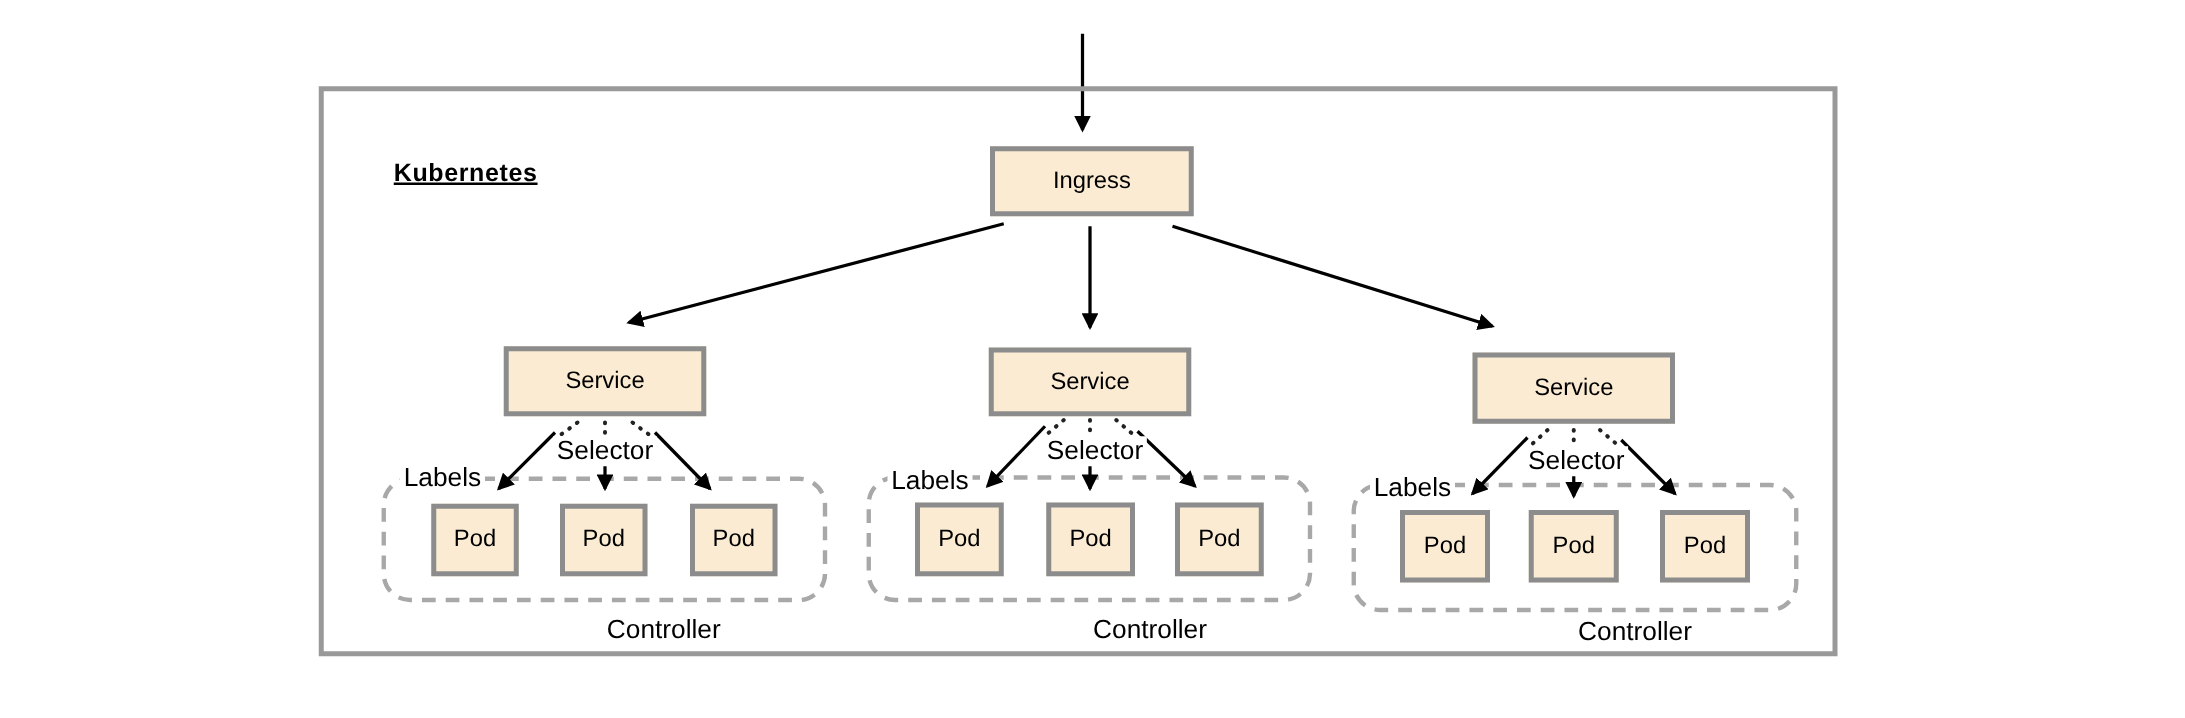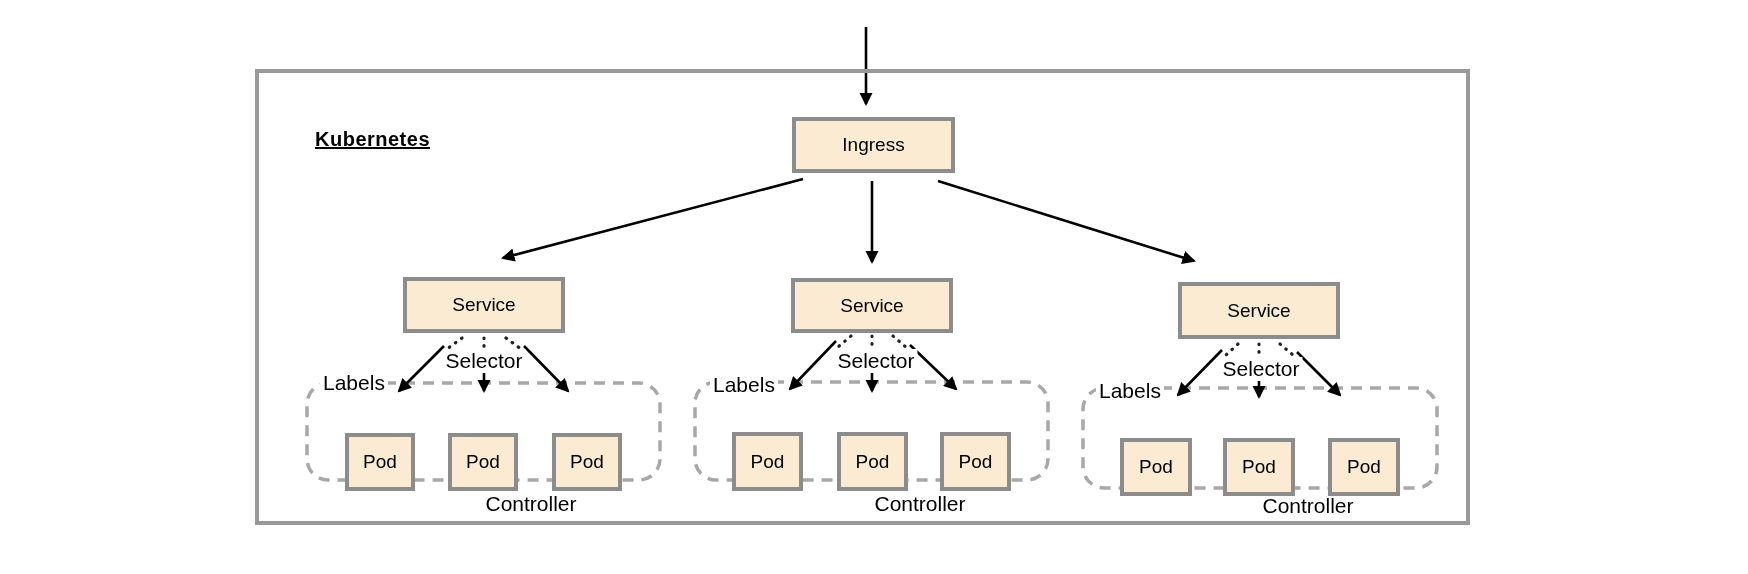--- a/index.html
+++ b/index.html
@@ -28,21 +28,21 @@
   .k8s-title{
     position:absolute;left:315px;top:128px;z-index:4;
     font-size:20px;font-weight:bold;letter-spacing:0.5px;text-decoration:underline;
   }
   .node{
     position:absolute;box-sizing:border-box;z-index:3;
     background:var(--node-fill);border:4px solid var(--node-border);
     display:flex;align-items:center;justify-content:center;
     font-size:19px;
   }
-  .pod{font-size:19px;margin-top:30px;}
+  .pod{font-size:19px;}
   .small-label{
     position:absolute;z-index:4;font-size:21px;background:var(--bg);
     padding:0 3px;white-space:nowrap;
   }
   .centered{transform:translateX(-50%);}
   .controller-label{
     position:absolute;z-index:4;font-size:21px;transform:translateX(-50%);white-space:nowrap;margin-left:48px;
   }
 </style>
 </head>

